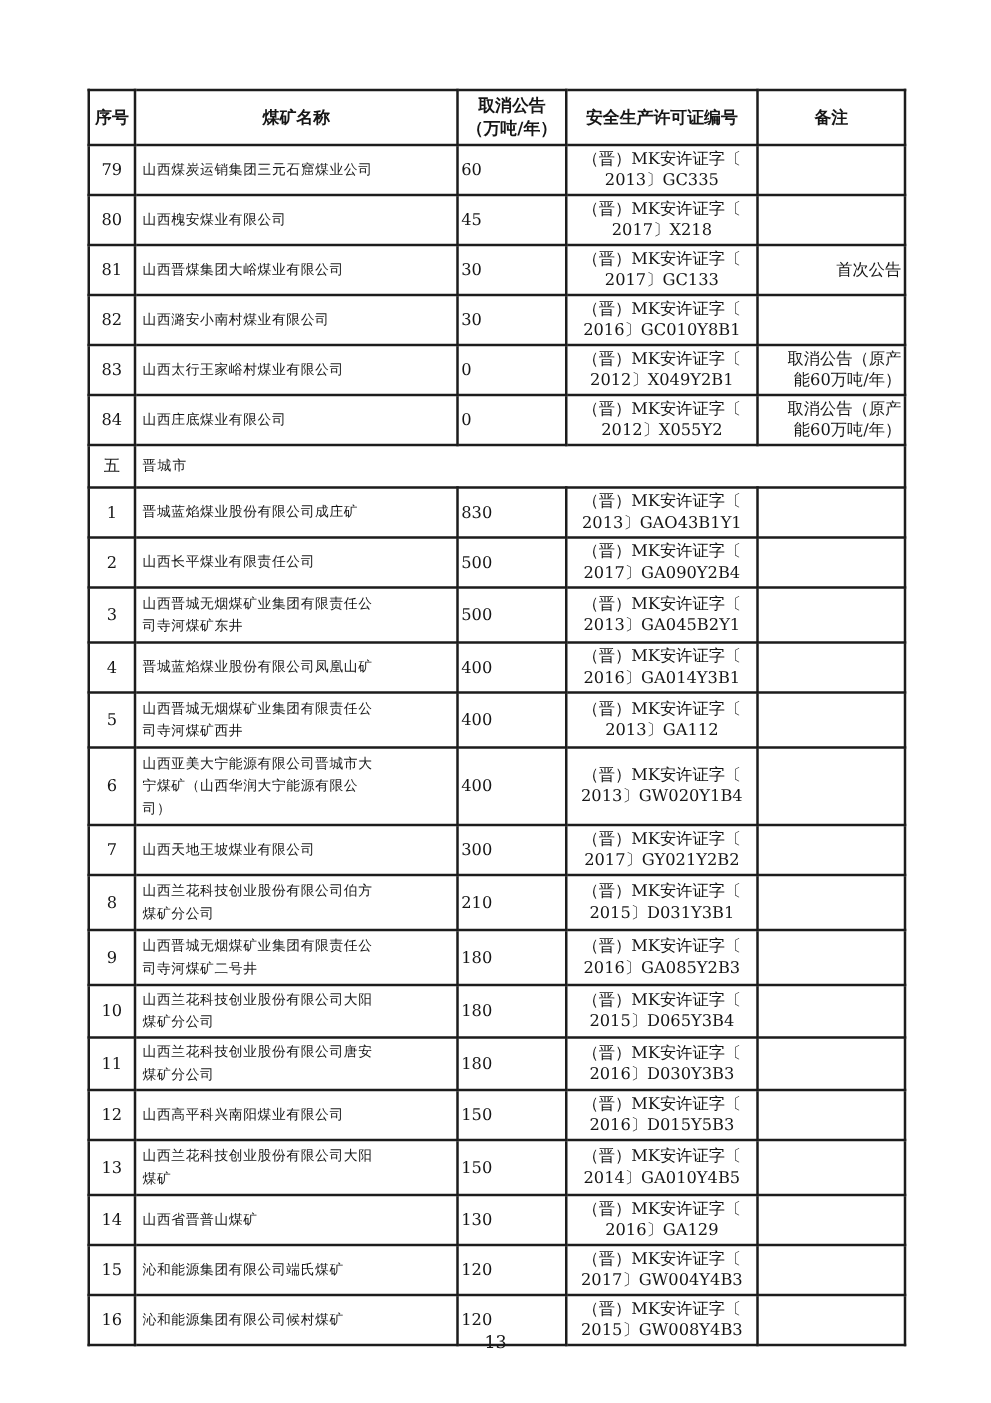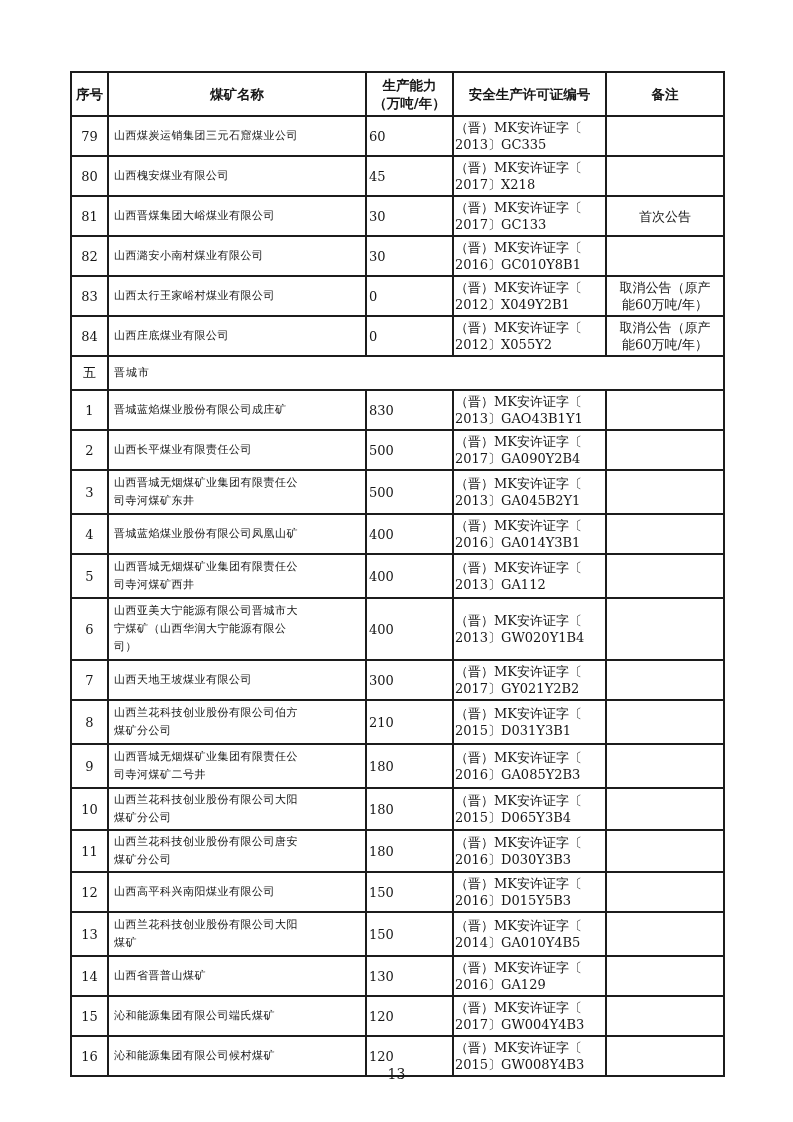--- a/index.html
+++ b/index.html
@@ -49,28 +49,28 @@
     line-height: 18px;
     letter-spacing: 0.5px;
     padding: 2px 5px;
     white-space: pre-line;
   }
   td.cell-capacity {
     font-size: 13px;
     padding: 0 2px;
   }
   td.cell-license {
-    text-align: left;
+    text-align: center;
     font-size: 13px;
     line-height: 17px;
     padding: 2px 1px;
     white-space: pre-line;
   }
   td.cell-remark {
-    text-align: center;
+    text-align: right;
     font-size: 13px;
     line-height: 17px;
     padding: 2px 2px;
     white-space: pre-line;
   }
   tr.section-row td {
     height: 28px;
   }
   tr.section-row td.cell-name {
     letter-spacing: 1px;
@@ -94,21 +94,21 @@
       <col style="width:37px">
       <col style="width:258px">
       <col style="width:87px">
       <col style="width:153px">
       <col style="width:118px">
     </colgroup>
     <thead>
       <tr>
         <th>序号</th>
         <th>煤矿名称</th>
-        <th>生产能力
+        <th>取消公告
 （万吨/年）</th>
         <th>安全生产许可证编号</th>
         <th>备注</th>
       </tr>
     </thead>
     <tbody>
         <tr style="height: 38px;">
           <td class="cell-index">79</td>
           <td class="cell-name">山西煤炭运销集团三元石窟煤业公司</td>
           <td class="cell-capacity">60</td>

